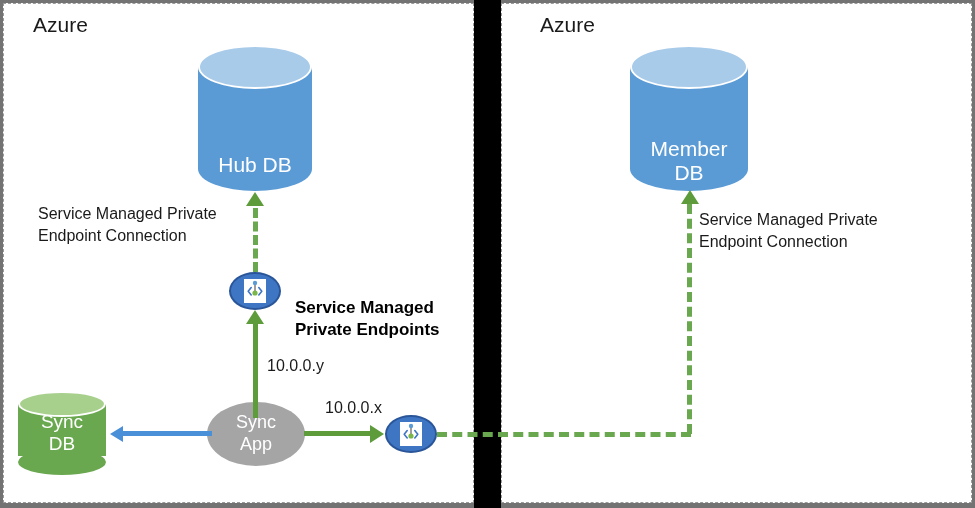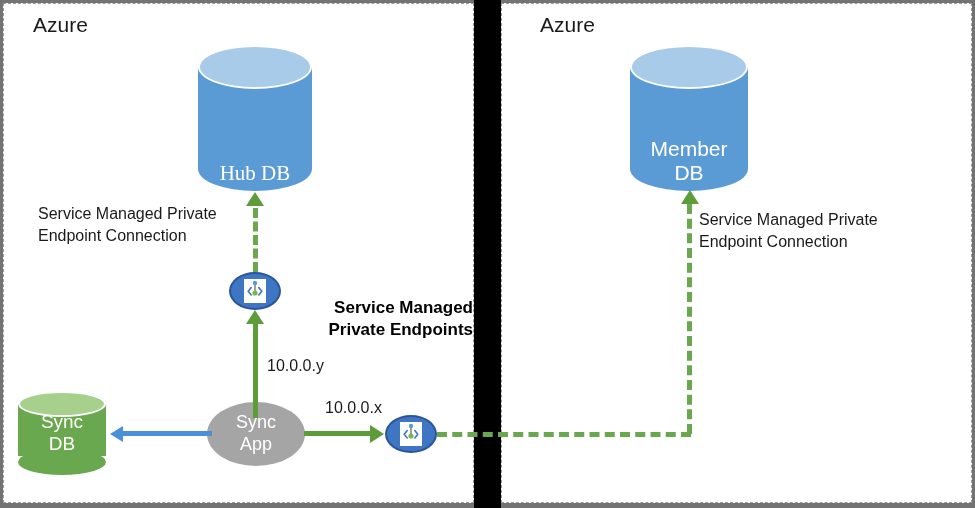--- a/index.html
+++ b/index.html
@@ -82,21 +82,21 @@
     z-index: 5;
     pointer-events: none;
   }
 
   
   #cyl-hub { left: 198px; top: 45px; width: 114px; height: 146px; }
   #cyl-hub .cyl-body   { top: 22px; height: 102px; background: #5b9bd5; }
   #cyl-hub .cyl-bottom { top: 102px; height: 44px; background: #5b9bd5; }
   #cyl-hub .cyl-top    { top: 0px;  height: 44px; background: #a8cbea;
                          border: 2px solid #ffffff; box-sizing: border-box; }
-  #cyl-hub .cyl-label  { top: 116px; font-family: Liberation Serif, serif; }
+  #cyl-hub .cyl-label  { top: 108px; }
 
   
   #cyl-member { left: 630px; top: 45px; width: 118px; height: 146px; }
   #cyl-member .cyl-body   { top: 22px; height: 102px; background: #5b9bd5; }
   #cyl-member .cyl-bottom { top: 102px; height: 44px; background: #5b9bd5; }
   #cyl-member .cyl-top    { top: 0px; height: 44px; background: #a8cbea;
                             border: 2px solid #ffffff; box-sizing: border-box; }
   #cyl-member .cyl-label  { top: 92px; }
 
   
@@ -191,21 +191,21 @@
     color: #1a1a1a;
     line-height: 1.35;
     white-space: pre-line;
   }
   .annot-bold {
     position: absolute;
     font-size: 17px;
     font-weight: bold;
     color: #000000;
     line-height: 1.3;
-    text-align: right;
+    text-align: left;
     white-space: pre-line;
   }
   .ip-label {
     position: absolute;
     font-size: 16px;
     color: #1a1a1a;
     white-space: nowrap;
   }
 
   #annot-hub-conn    { left: 38px;  top: 203px; width: 215px; }

